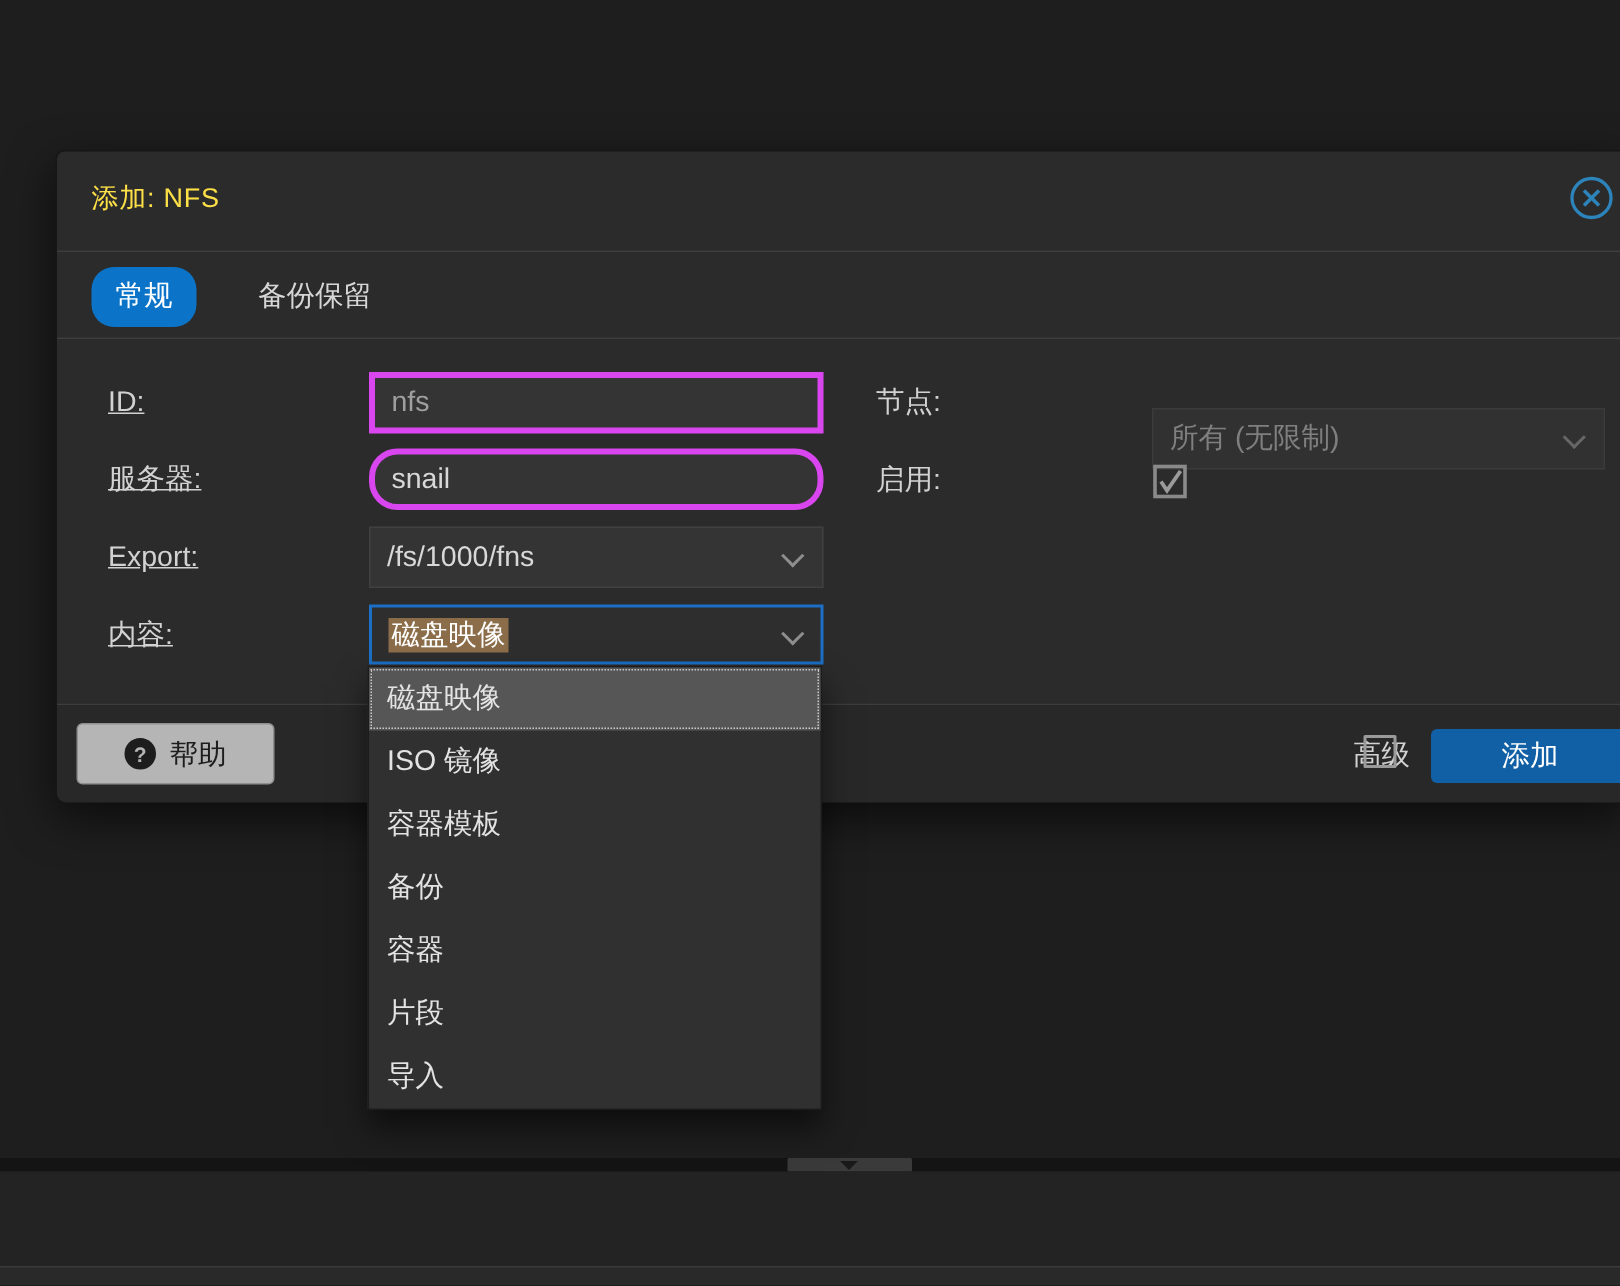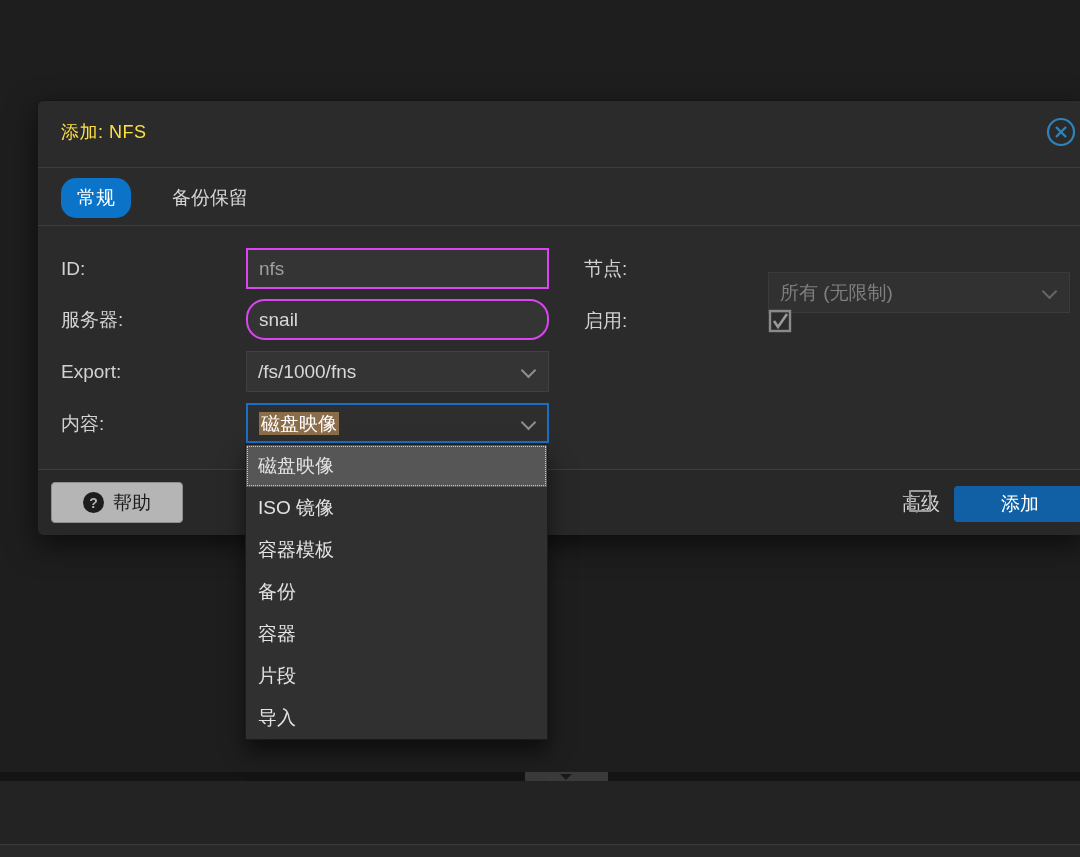--- a/index.html
+++ b/index.html
@@ -24,23 +24,23 @@
   .dlg-close { position:absolute; left:1007px; top:15px; width:32px; height:32px; background:none; border:none; cursor:pointer; padding:0; }
 
   .tabbar { position:absolute; left:0; top:68px; width:100%; height:57px; border-bottom:1px solid #3d3d3d; }
   .tab { position:absolute; top:9px; height:40px; line-height:40px; font-size:19px; border:none; cursor:pointer; background:transparent; color:#d6d6d6; padding:0 16px; }
   .tab.active { left:23px; background:#0b74c8; color:#ffffff; border-radius:15px; }
   .tab.inactive { left:118px; }
 
   
   .form-area { position:absolute; left:0; top:126px; width:100%; height:242px; }
   .flabel { position:absolute; width:170px; font-size:19px; color:#d2d2d2; line-height:41px; }
-  .fl-left { left:23px; }
+  .fl-left { left:34px;text-decoration:underline; }
   .fl-right { left:546px; }
-  .txt-field { position:absolute; width:303px; height:41px; background:#343434; border:2px solid #d946ef;
+  .txt-field { position:absolute; width:303px; height:41px; background:#343434; border:4px solid #d946ef;
      font-size:19px; padding:0 11px; font-family:inherit; outline:none; }
   .txt-dim { color:#9f9f9f; }
   .txt-normal { color:#d8d8d8; }
   .combo { position:absolute; width:303px; height:41px; background:#343434; border:1px solid #404040;
      font-size:19px; color:#d8d8d8; line-height:39px; padding:0 11px; cursor:pointer; }
   .combo .chev { position:absolute; right:14px; top:13px; width:11px; height:11px;
      border-left:2px solid #8e8e8e; border-bottom:2px solid #8e8e8e; transform:rotate(-45deg); }
   .combo.disabled { background:#313131; border-color:#3b3b3b; color:#7f7f7f; cursor:default; }
   .combo.disabled .chev { border-color:#666666; }
   .combo.focused { border:2px solid #1b6fc4; background:#2e2e2e; line-height:37px; height:40px; }

